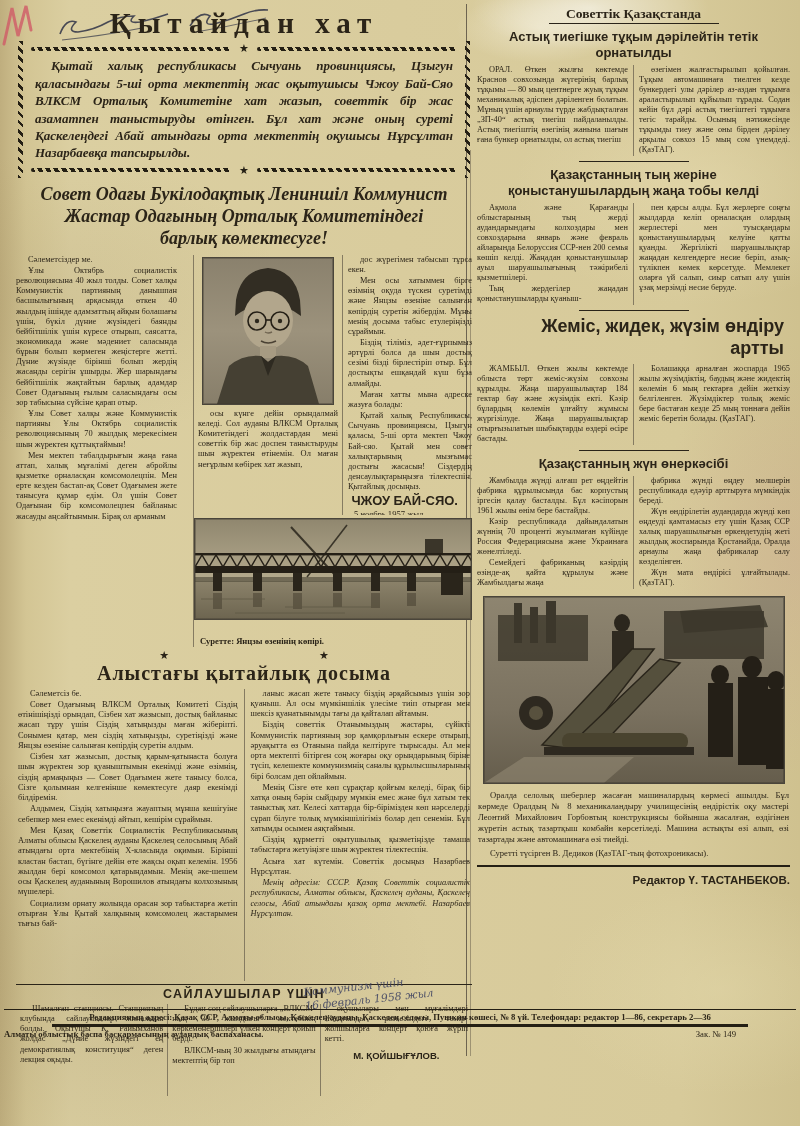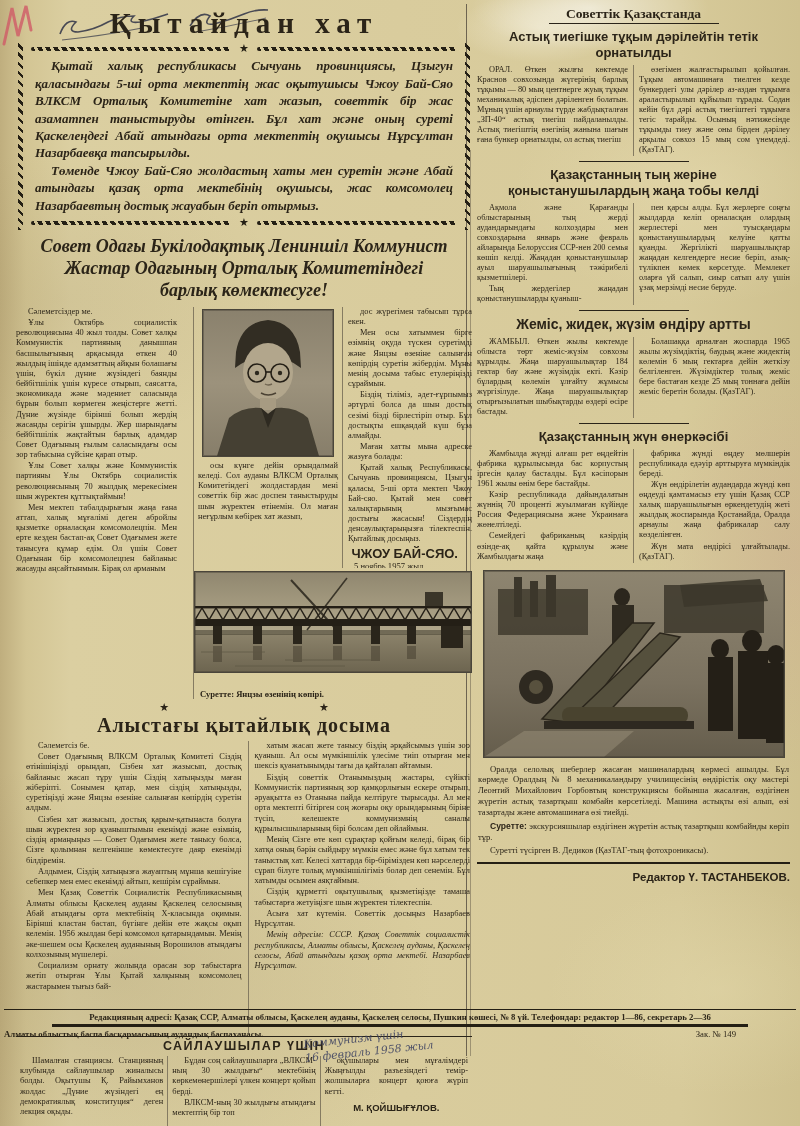--- a/index.html
+++ b/index.html
@@ -43,38 +43,38 @@
   .portrait-frame{width:130px;height:146px;margin:2px auto 4px;display:block;border:1px solid #4a453a;}
   .l-col3{flex:1;padding-left:5px;border-left:1px solid #857b61;overflow:hidden;}
   .sig-line{font-family:"Liberation Sans",sans-serif;font-weight:bold;font-size:13px;text-align:right;padding-right:14px;text-indent:0;}
   .sig-date{font-size:8.6px;text-indent:6px;}
   .bridge-block{margin-top:3px;}
   .bridge-photo{display:block;width:276px;height:100px;margin:0 auto;border:1px solid #4a453a;}
   .bridge-caption{font-weight:bold;font-size:8.6px;padding:16px 6px 0;text-indent:0;}
   .reply-stars{display:flex;justify-content:center;gap:150px;font-size:11px;margin-top:2px;}
   .reply-headline{font-size:20px;font-weight:bold;text-align:center;margin:0 0 4px;letter-spacing:1px;}
   .reply-area{display:flex;height:292px;overflow:hidden;font-size:8.4px;line-height:1.22;}
-  .r-colA{width:50%;padding:0 6px 0 2px;border-right:1px solid #857b61;margin-left:8px;}
+  .r-colA{width:50%;padding:0 6px 0 2px;border-right:1px solid #857b61;}
   .r-colB{width:50%;padding:0 2px 0 6px;}
   .italic-para{font-style:italic;}
   .hr-left{border-top:1.5px solid #2a2419;margin:3px 0 2px;}
   .voters{position:relative;margin-top:2px;}
   .voters-head{text-align:center;font-weight:bold;font-size:12.5px;font-family:"Liberation Sans",sans-serif;letter-spacing:1.5px;margin:2px 0 3px;}
   .hw-note{position:absolute;top:-10px;right:-2px;width:170px;transform:rotate(-6deg);color:#3c4161;font-style:italic;font-size:11px;line-height:1.3;font-family:"DejaVu Serif",serif;opacity:.85;}
   .hw-note div{text-indent:0;}
   .voters-cols{display:flex;font-size:8.4px;line-height:1.22;height:92px;overflow:hidden;}
   .voters-cols .vc{width:33.33%;padding:0 4px;}
   .voters-cols .vc+.vc{border-left:1px solid #857b61;}
   .voter-sig{font-family:"Liberation Sans",sans-serif;font-weight:bold;font-size:9.5px;text-align:center;margin-top:5px;text-indent:0;}
 
   
   .right-sec{position:absolute;left:475px;top:4px;width:317px;height:1054px;overflow:hidden;}
   .sec-header{text-align:center;font-weight:bold;font-size:13.5px;margin:2px auto 5px;width:170px;border-bottom:1px solid #2a2419;padding-bottom:1px;}
   .r-art-title{text-align:center;font-weight:bold;font-size:13px;font-family:"Liberation Sans",sans-serif;line-height:1.22;margin:2px 8px 4px;}
-  .r-art-title.small{font-size:14px;}
+  .r-art-title.small{font-size:18px;text-align:right;}
   .r-cols{display:flex;font-size:8.3px;line-height:1.21;}
   .r-c1{width:50%;padding:0 5px 0 2px;border-right:1px solid #857b61;}
   .r-c2{width:50%;padding:0 2px 0 5px;}
   .r-rule{width:110px;border-top:1.5px solid #2a2419;margin:5px auto;}
   .machine-photo{display:block;width:300px;height:186px;margin:7px auto 6px;border:1px solid #4a453a;}
   .caption{font-size:8.6px;line-height:1.26;text-align:justify;padding:0 3px;}
   .caption p{text-indent:12px;margin:0 0 3px;}
   .cap-label{font-weight:bold;font-family:"Liberation Sans",sans-serif;}
   .credit{font-size:8.6px;text-indent:12px;padding:0 3px;}
   .editor-row{border-top:2.5px solid #241f14;margin:7px 2px 0;padding-top:7px;text-align:right;font-weight:bold;font-size:11.5px;font-family:"Liberation Sans",sans-serif;}
@@ -112,21 +112,20 @@
     <h1 class="main-title">Қытайдан хат</h1>
 
     <div class="intro-box">
       <div class="wave-row">
         <div class="wave"></div>
         <span class="star-row">★</span>
         <div class="wave"></div>
       </div>
       <div class="intro-text just">
           <p>Қытай халық республикасы Сычуань провинциясы, Цзыгун қаласындағы 5-ші орта мектептің жас оқытушысы Чжоу Бай-Сяо ВЛКСМ Орталық Комитетіне хат жазып, советтік бір жас азаматпен таныстыруды өтінген. Бұл хат және оның суреті Қаскелеңдегі Абай атындағы орта мектептің оқушысы Нұрсұлтан Назарбаевқа тапсырылды.</p>
-          <p>Төменде Чжоу Бай-Сяо жолдастың хаты мен суретін және Абай атындағы қазақ орта мектебінің оқушысы, жас комсомолец Назарбаевтың достық жауабын беріп отырмыз.</p>
         </div>
       <div class="wave-row">
         <div class="wave"></div>
         <span class="star-row">★</span>
         <div class="wave"></div>
       </div>
     </div>
 
     <h2 class="letter-headline">
       <div>Совет Одағы Букілодақтық Лениншіл Коммунист</div>
@@ -247,21 +246,21 @@
       <div class="r-colA just">
           <p>Сәлеметсіз бе.</p>
           <p>Совет Одағының ВЛКСМ Орталық Комитеті Сіздің өтінішіңізді орындап, Сізбен хат жазысып, достық байланыс жасап тұру үшін Сіздің хатыңызды маған жіберіпті. Сонымен қатар, мен сіздің хатыңызды, суретіңізді және Янцзы өзеніне салынған көпірдің суретін алдым.</p>
           <p>Сізбен хат жазысып, достық қарым-қатынаста болуға шын жүректен зор қуаныштымын екенімді және өзімнің, сіздің армаңыңыз — Совет Одағымен жете танысу болса, Сізге қолымнан келгенінше көмектесуге даяр екенімді білдіремін.</p>
           <p>Алдымен, Сіздің хатыңызға жауаптың мұнша кешігуіне себепкер мен емес екенімді айтып, кешірім сұраймын.</p>
           <p>Мен Қазақ Советтік Социалистік Республикасының Алматы облысы Қаскелең ауданы Қаскелең селосының Абай атындағы орта мектебінің Х-класында оқимын. Бірінші кластан бастап, бүгінге дейін өте жақсы оқып келемін. 1956 жылдан бері комсомол қатарындамын. Менің әке-шешем осы Қаскелең ауданының Ворошилов атындағы колхозының мүшелері.</p>
           <p>Социализм орнату жолында орасан зор табыстарға жетіп отырған Ұлы Қытай халқының комсомолец жастарымен тығыз бай-</p>
         </div>
       <div class="r-colB just">
         <div>
-            <p>хатым жасап жете танысу біздің әрқайсымыз үшін зор қуаныш. Ал осы мүмкіншілік үлесіме тиіп отырған мен шексіз қуанатынымды тағы да қайталап айтамын.</p>
+            <p>ланыс жасап жете танысу біздің әрқайсымыз үшін зор қуаныш. Ал осы мүмкіншілік үлесіме тиіп отырған мен шексіз қуанатынымды тағы да қайталап айтамын.</p>
             <p>Біздің советтік Отанымыздың жастары, сүйікті Коммунистік партияның зор қамқорлығын ескере отырып, әруақытта өз Отанына пайда келтіруге тырысады. Ал мен орта мектепті бітірген соң жоғары оқу орындарының біріне түсіп, келешекте коммунизмнің саналы құрылысшыларының бірі болсам деп ойлаймын.</p>
             <p>Менің Сізге өте көп сұрақтар қойғым келеді, бірақ бір хатқа оның бәрін сыйдыру мүмкін емес және бұл хатым тек таныстық хат. Келесі хаттарда бір-бірімізден көп нәрселерді сұрап білуге толық мүмкіншілігіміз болар деп сенемін. Бұл хатымды осымен аяқтаймын.</p>
             <p>Сіздің құрметті оқытушылық қызметіңізде тамаша табыстарға жетуіңізге шын жүректен тілектеспін.</p>
             <p>Асыға хат күтемін. Советтік досыңыз Назарбаев Нұрсұлтан.</p>
           </div>
         <p class="italic-para">Менің адресім: СССР. Қазақ Советтік социалистік республикасы, Алматы облысы, Қаскелең ауданы, Қаскелең селосы, Абай атындағы қазақ орта мектебі. Назарбаев Нұрсұлтан.</p>
       </div>
     </div>
 
     <div class="hr-left"></div>
@@ -375,21 +374,20 @@
           <rect x="254" y="80" width="30" height="88"></rect>
         <ellipse cx="292" cy="84" rx="9" ry="10"></ellipse>
           <rect x="282" y="92" width="18" height="80"></rect>
       </g>
       <path d="M0,186 L40,160 L150,160 L120,186 Z" fill="#9a9079" opacity="0.5"></path>
       <rect width="300" height="186" fill="none" stroke="#3f3a2f" stroke-width="2" opacity="0.45"></rect>
     </svg>
 
     <div class="caption">
       <p>Оралда селолық шеберлер жасаған машиналардың көрмесі ашылды. Бұл көрмеде Оралдың № 8 механикаландыру училищесінің өндірістік оқу мастері Леонтий Михайлович Горбовтың конструкциясы бойынша жасалған, өздігінен жүретін астық тазартқыш комбайн көрсетіледі. Машина астықты өзі алып, өзі тазартады және автомашинаға өзі тиейді.</p>
-      <p><span class="cap-label">Суретте:</span><span> экскурсияшылар өздігінен жүретін астық тазартқыш комбайнды көріп тұр.</span></p>
     </div>
     <div class="credit">Суретті түсірген В. Дедиков (ҚазТАГ-тың фотохроникасы).</div>
 
     <div class="editor-row">Редактор Ү. ТАСТАНБЕКОВ.</div>
   </div>
 
   <div class="footer">
     <div class="footer-top"></div>
     <div class="footer-line1">Редакцияның адресі: Қазақ ССР, Алматы облысы, Қаскелең ауданы, Қаскелең селосы, Пушкин көшесі, № 8 үй. Телефондар: редактор 1—86, секретарь 2—36</div>
     <div class="footer-rule2"></div>

